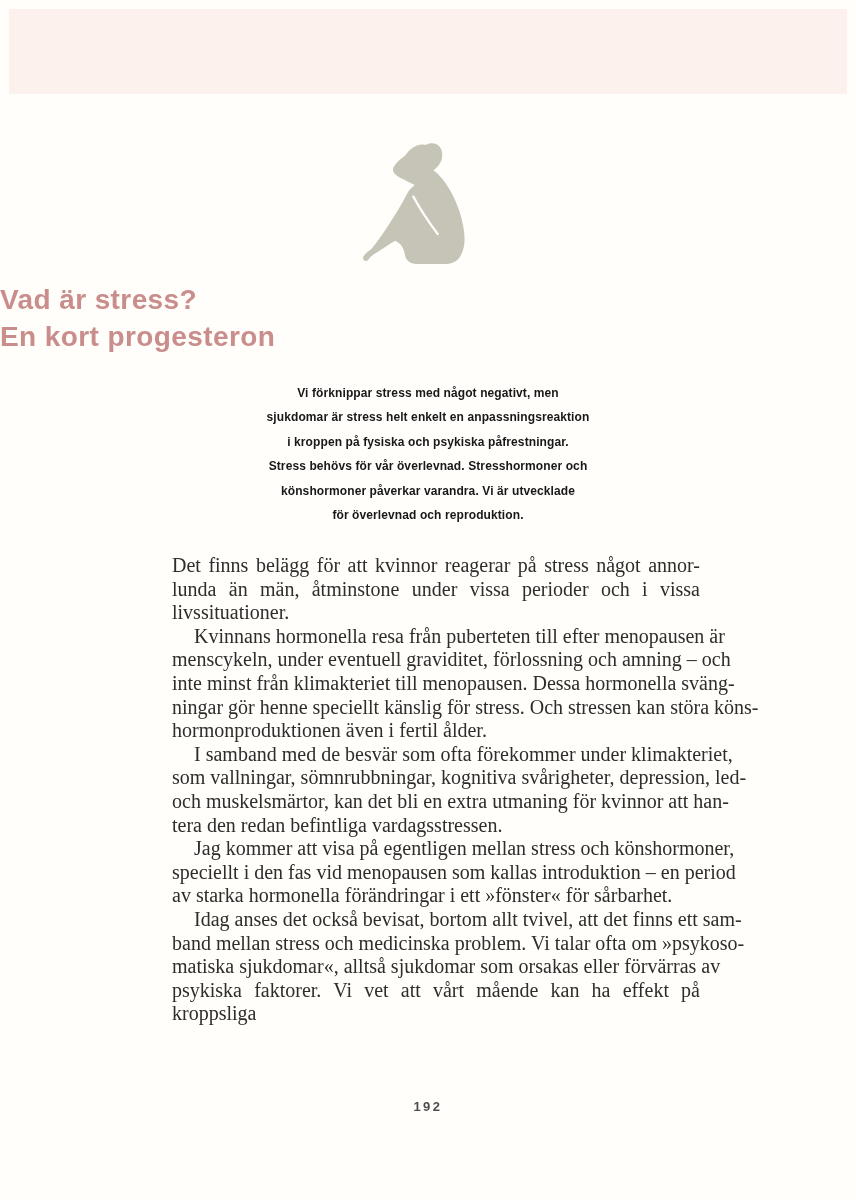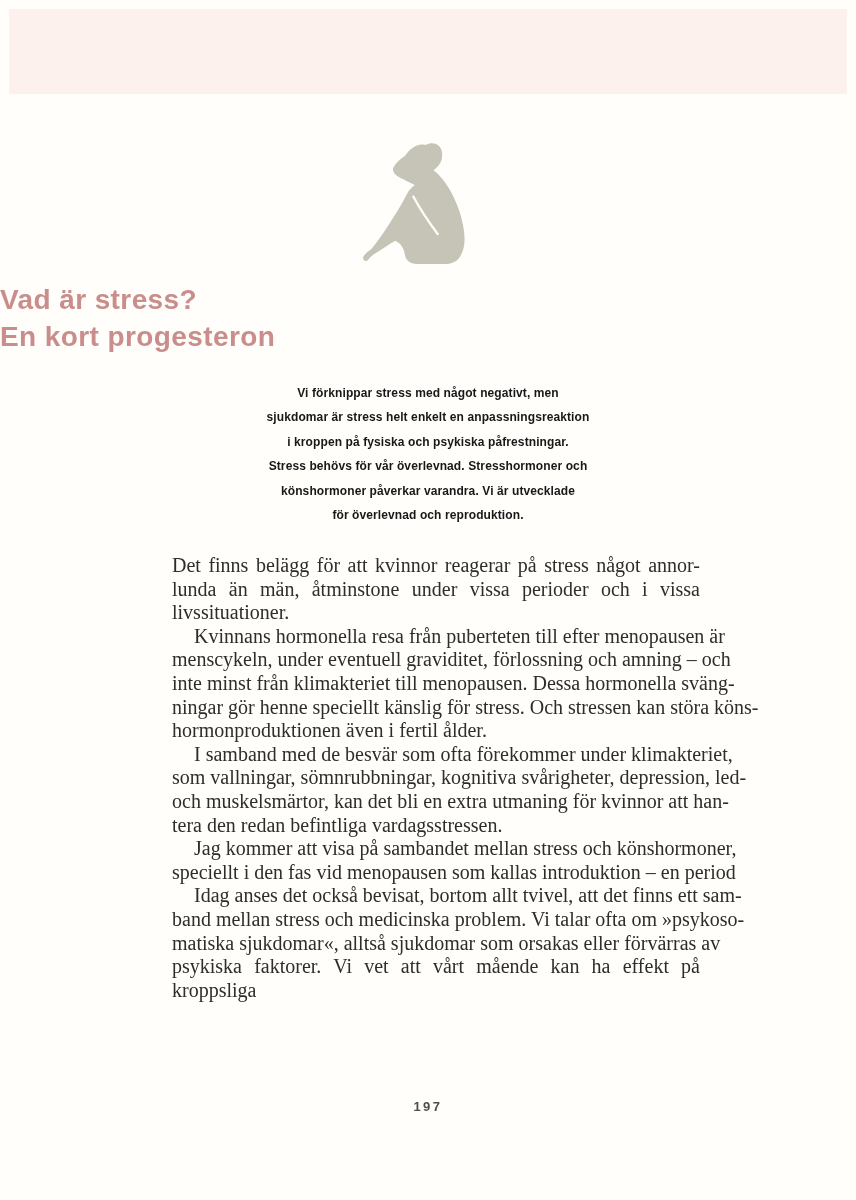--- a/index.html
+++ b/index.html
@@ -137,23 +137,24 @@
       <div class="body-line last">lunda än män, åtminstone under vissa perioder och i vissa livssituationer.</div>
       <div class="body-line indented">Kvinnans hormonella resa från puberteten till efter menopausen är</div>
       <div class="body-line">menscykeln, under eventuell graviditet, förlossning och amning – och</div>
       <div class="body-line">inte minst från klimakteriet till menopausen. Dessa hormonella sväng-</div>
       <div class="body-line">ningar gör henne speciellt känslig för stress. Och stressen kan störa köns-</div>
       <div class="body-line last">hormonproduktionen även i fertil ålder.</div>
       <div class="body-line indented">I samband med de besvär som ofta förekommer under klimakteriet,</div>
       <div class="body-line">som vallningar, sömnrubbningar, kognitiva svårigheter, depression, led-</div>
       <div class="body-line">och muskelsmärtor, kan det bli en extra utmaning för kvinnor att han-</div>
       <div class="body-line last">tera den redan befintliga vardagsstressen.</div>
-      <div class="body-line indented">Jag kommer att visa på sambandet mellan stress och könshormoner,</div>
+      <div class="body-line indented">Jag kommer att visa på egentligen mellan stress och könshormoner,</div>
       <div class="body-line">speciellt i den fas vid menopausen som kallas introduktion – en period</div>
+      <div class="body-line last">av starka hormonella förändringar i ett »fönster« för sårbarhet.</div>
       <div class="body-line indented">Idag anses det också bevisat, bortom allt tvivel, att det finns ett sam-</div>
       <div class="body-line">band mellan stress och medicinska problem. Vi talar ofta om »psykoso-</div>
       <div class="body-line">matiska sjukdomar«, alltså sjukdomar som orsakas eller förvärras av</div>
       <div class="body-line last">psykiska faktorer. Vi vet att vårt mående kan ha effekt på kroppsliga</div>
     </div>
 
-  <div class="page-number">197</div>
+  <div class="page-number">192</div>
 
 </div>
 
 </body></html>

